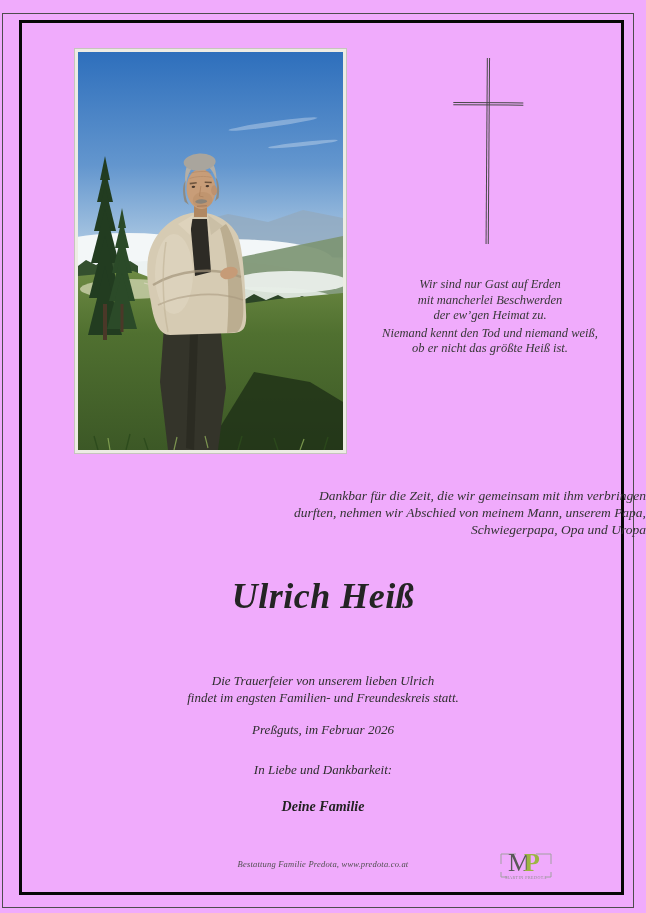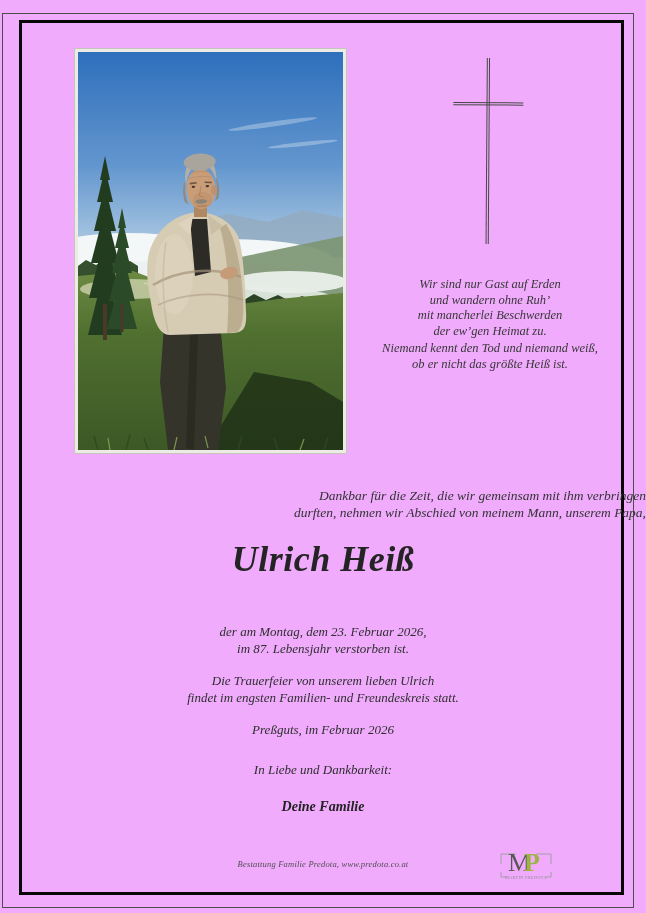--- a/index.html
+++ b/index.html
@@ -45,21 +45,21 @@
     left: 340px; width: 300px;
     top: 277px;
     text-align: center;
     font-style: italic;
     color: #373737;
     font-size: 12.5px;
     line-height: 15.5px;
   }
   .verse .stanza + .stanza { margin-top: 2px; }
   .intro   { top: 487px; font-size: 13.5px; line-height: 17.2px; color: #333; text-align: right; }
-  .name    { top: 539px; font-size: 36px; font-weight: bold; color: #242424; line-height: 40px; letter-spacing: 0.5px; }
+  .name    { top: 576px; font-size: 36px; font-weight: bold; color: #242424; line-height: 40px; letter-spacing: 0.5px; }
   .death   { top: 624px; font-size: 13px; line-height: 16.5px; }
   .ceremony{ top: 673px; font-size: 13px; line-height: 16.5px; }
   .place   { top: 722px; font-size: 13px; }
   .closing { top: 762px; font-size: 13px; }
   .family  { top: 799px; font-size: 14px; font-weight: bold; color: #222; }
   .footer  { top: 859px; font-size: 8.5px; color: #4f4f4f; letter-spacing: 0.2px; }
   .logo { position: absolute; left: 494px; top: 842px; }
   .logo text { font-family: "Liberation Serif", serif; }
 </style>
 </head>
@@ -199,41 +199,37 @@
       <line x1="36.7" y1="2" x2="36.7" y2="188"></line>
       <line x1="38.9" y1="2" x2="38.9" y2="188"></line>
       <line x1="3" y1="46.7" x2="73" y2="46.7"></line>
       <line x1="3" y1="48.9" x2="73" y2="48.9"></line>
     </g>
   </svg>
 
   <div class="verse">
     <div class="stanza">
       <div>Wir sind nur Gast auf Erden</div>
-      <div>und wandern ohne Ruh’</div>
       <div>mit mancherlei Beschwerden</div>
       <div>der ew’gen Heimat zu.</div>
     </div>
     <div class="stanza">
       <div>Niemand kennt den Tod und niemand weiß,</div>
       <div>ob er nicht das größte Heiß ist.</div>
     </div>
   </div>
 
   <div class="text-block intro">
     <div>Dankbar für die Zeit, die wir gemeinsam mit ihm verbringen</div>
     <div>durften, nehmen wir Abschied von meinem Mann, unserem Papa,</div>
+    <div>Schwiegerpapa, Opa und Uropa</div>
   </div>
 
   <div class="text-block name">Ulrich Heiß</div>
 
-  <div class="text-block death">
-    <div>der am Montag, dem 23. Februar 2026,</div>
-    <div>im 87. Lebensjahr verstorben ist.</div>
-  </div>
 
   <div class="text-block ceremony">
     <div>Die Trauerfeier von unserem lieben Ulrich</div>
     <div>findet im engsten Familien- und Freundeskreis statt.</div>
   </div>
 
   <div class="text-block place">Preßguts, im Februar 2026</div>
 
   <div class="text-block closing">In Liebe und Dankbarkeit:</div>
 

